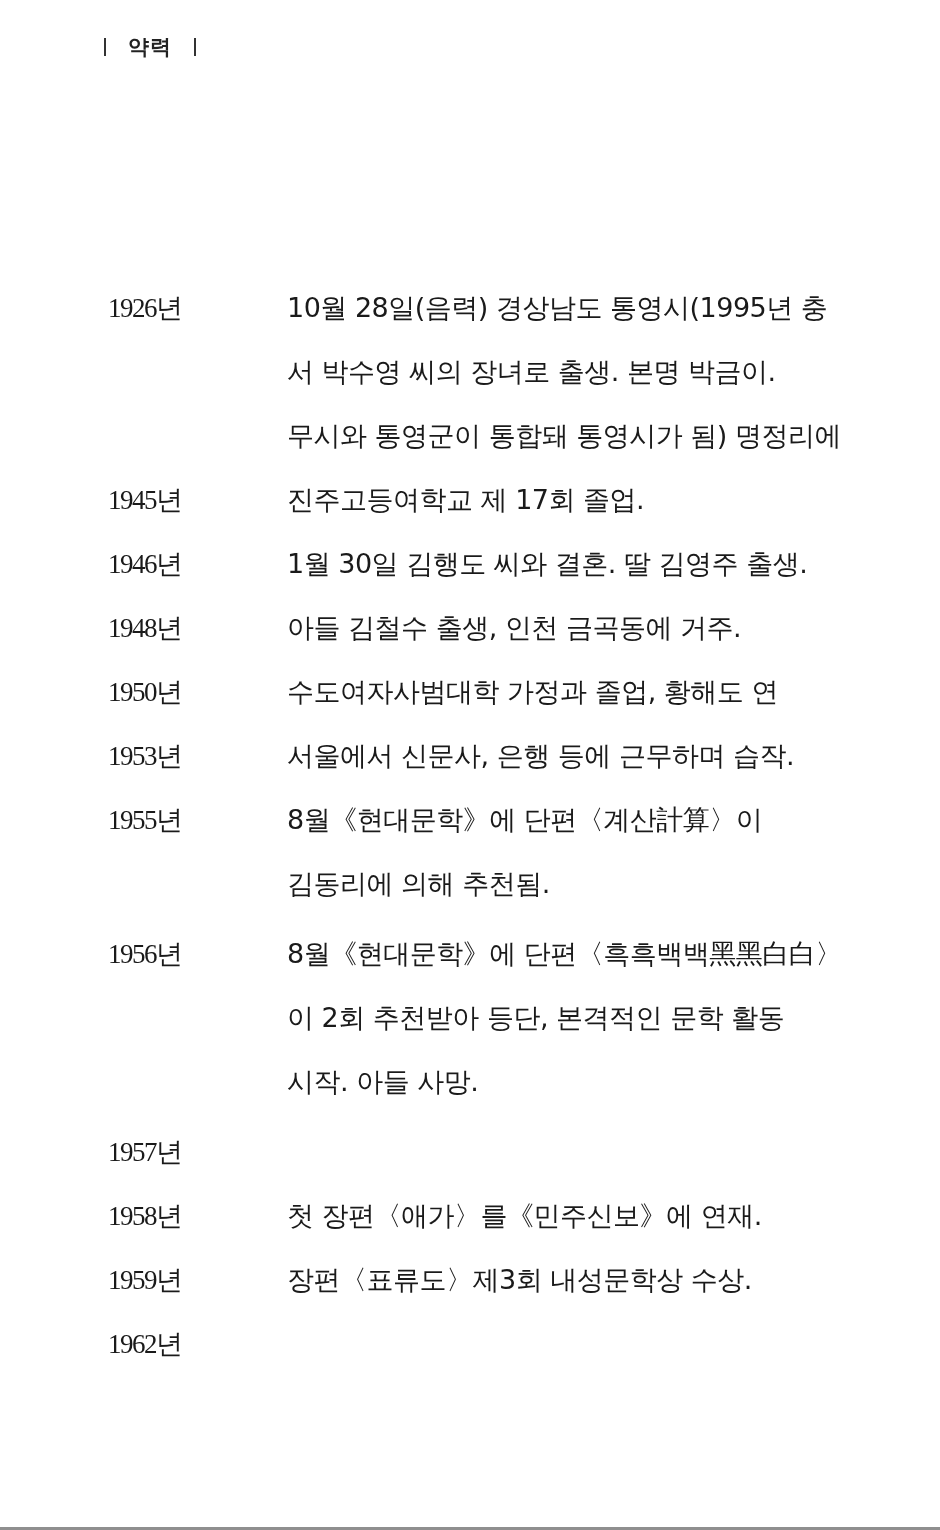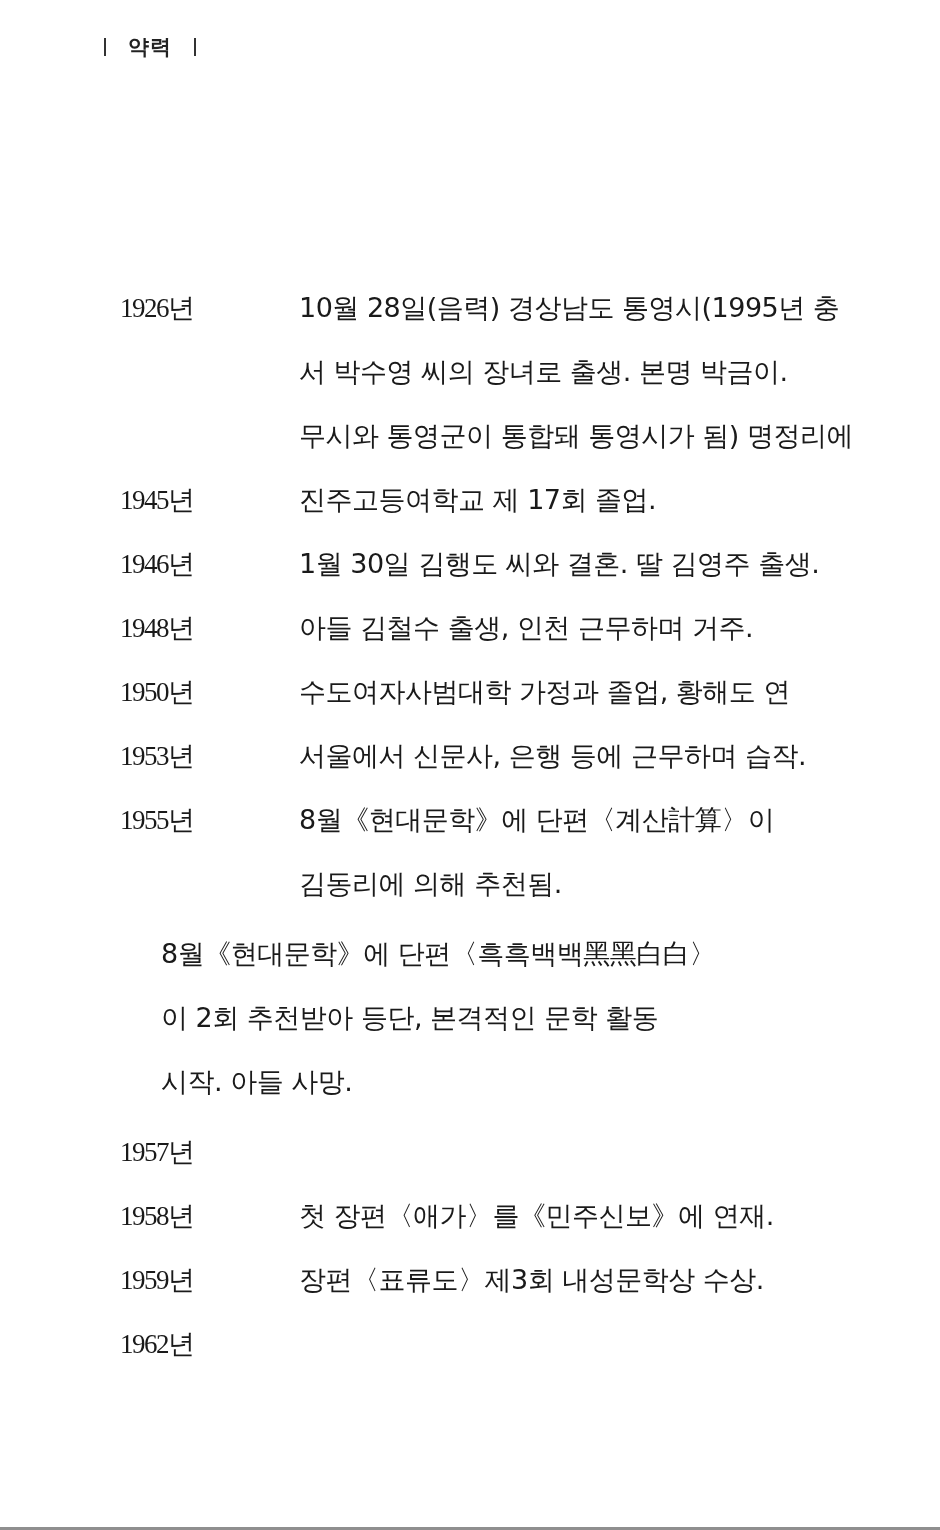--- a/index.html
+++ b/index.html
@@ -8,21 +8,21 @@
     font-family: "DejaVu Serif", "Liberation Serif", serif; color: #1a1a1a;
   }
   .header {
     position: absolute; left: 104px; top: 30px; height: 34px;
     display: flex; align-items: center;
     font-family: "DejaVu Sans", "Liberation Sans", sans-serif;
     font-weight: bold; font-size: 21px; color: #222;
   }
   .header .bar { display: inline-block; width: 2px; height: 18px; background: #333; }
   .header .title { margin: 0 22px; letter-spacing: 1px; }
-  .timeline { position: absolute; left: 120px; top: 276px; width: 740px; }
+  .timeline { position: absolute; left: 108px; top: 276px; width: 740px; }
   .entry { display: flex; align-items: flex-start; }
   .year {
     width: 138px; flex: 0 0 138px;
     font-size: 27px; line-height: 64px; letter-spacing: -1.5px; white-space: nowrap;
     font-family: "Liberation Serif", "DejaVu Serif", serif;
   }
   .desc { flex: 1 1 auto; margin-left: 41px; }
   .line {
     font-size: 27px; line-height: 64px; white-space: nowrap; letter-spacing: -0.5px;
     font-family: "DejaVu Sans", "Liberation Sans", sans-serif; font-weight: normal;
@@ -62,21 +62,21 @@
   <div class="entry">
     <div class="year">1946년</div>
     <div class="desc">
       <div class="line">1월 30일 김행도 씨와 결혼. 딸 김영주 출생.</div>
     </div>
   </div>
 
   <div class="entry">
     <div class="year">1948년</div>
     <div class="desc">
-      <div class="line">아들 김철수 출생, 인천 근무하며 거주.</div>
+      <div class="line">아들 김철수 출생, 인천 금곡동에 거주.</div>
     </div>
   </div>
 
   <div class="entry">
     <div class="year">1950년</div>
     <div class="desc">
       <div class="line">수도여자사범대학 가정과 졸업, 황해도 연</div>
     </div>
   </div>
 
@@ -90,20 +90,21 @@
   <div class="entry">
     <div class="year">1955년</div>
     <div class="desc">
       <div class="line">8월《현대문학》에 단편〈계산計算〉이</div>
       <div class="line">김동리에 의해 추천됨.</div>
     </div>
   </div>
   <div class="gap"></div>
 
   <div class="entry">
+    <div class="year">1956년</div>
     <div class="desc">
       <div class="line">8월《현대문학》에 단편〈흑흑백백黑黑白白〉</div>
       <div class="line">이 2회 추천받아 등단, 본격적인 문학 활동</div>
       <div class="line">시작. 아들 사망.</div>
     </div>
   </div>
   <div class="gap"></div>
 
   <div class="entry">
     <div class="year">1957년</div>

